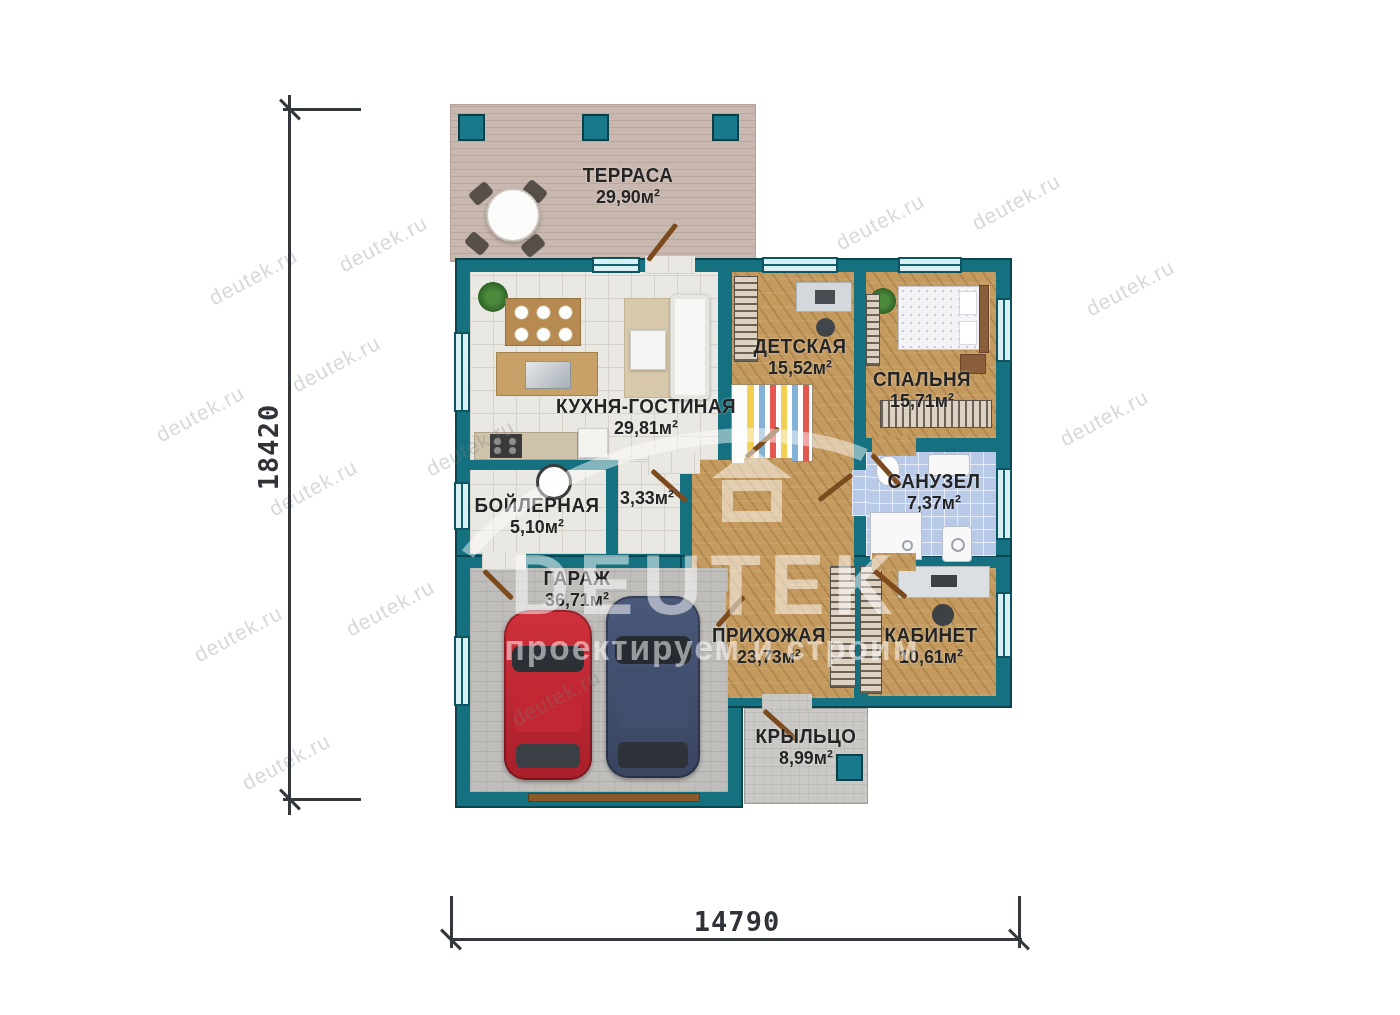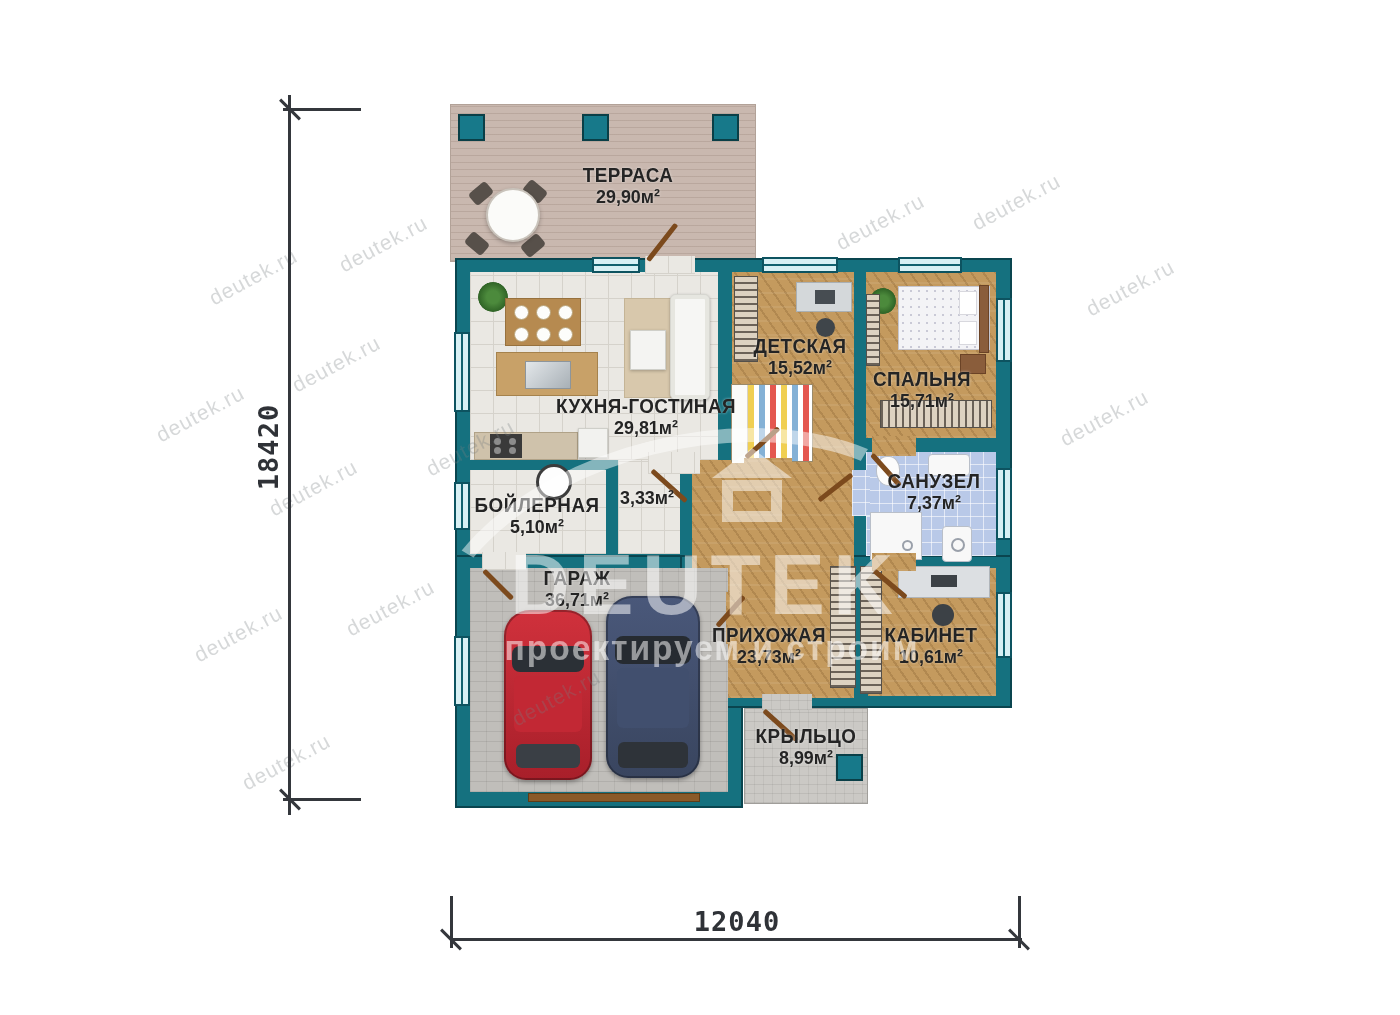--- a/index.html
+++ b/index.html
@@ -250,21 +250,21 @@
   <div class="dim" style="left:283px;top:798px;width:78px;height:3px;"></div>
   <div class="dim" style="left:276px;top:108px;width:28px;height:3px;transform:rotate(45deg);"></div>
   <div class="dim" style="left:276px;top:798px;width:28px;height:3px;transform:rotate(45deg);"></div>
   <div class="dim-label" style="left:268px;top:447px;transform:translate(-50%,-50%) rotate(-90deg);">18420</div>
 
   <div class="dim" style="left:450px;top:938px;width:572px;height:3px;"></div>
   <div class="dim" style="left:450px;top:896px;width:3px;height:52px;"></div>
   <div class="dim" style="left:1018px;top:896px;width:3px;height:52px;"></div>
   <div class="dim" style="left:437px;top:938px;width:28px;height:3px;transform:rotate(45deg);"></div>
   <div class="dim" style="left:1005px;top:938px;width:28px;height:3px;transform:rotate(45deg);"></div>
-  <div class="dim-label" style="left:737px;top:921px;transform:translate(-50%,-50%);">12040</div>
+  <div class="dim-label" style="left:737px;top:921px;transform:translate(-50%,-50%);">14790</div>
 
   <span class="wm" style="left:205px;top:265px;">deutek.ru</span>
   <span class="wm" style="left:335px;top:232px;">deutek.ru</span>
   <span class="wm" style="left:288px;top:352px;">deutek.ru</span>
   <span class="wm" style="left:152px;top:402px;">deutek.ru</span>
   <span class="wm" style="left:265px;top:476px;">deutek.ru</span>
   <span class="wm" style="left:190px;top:622px;">deutek.ru</span>
   <span class="wm" style="left:238px;top:750px;">deutek.ru</span>
   <span class="wm" style="left:422px;top:436px;">deutek.ru</span>
   <span class="wm" style="left:342px;top:596px;">deutek.ru</span>

